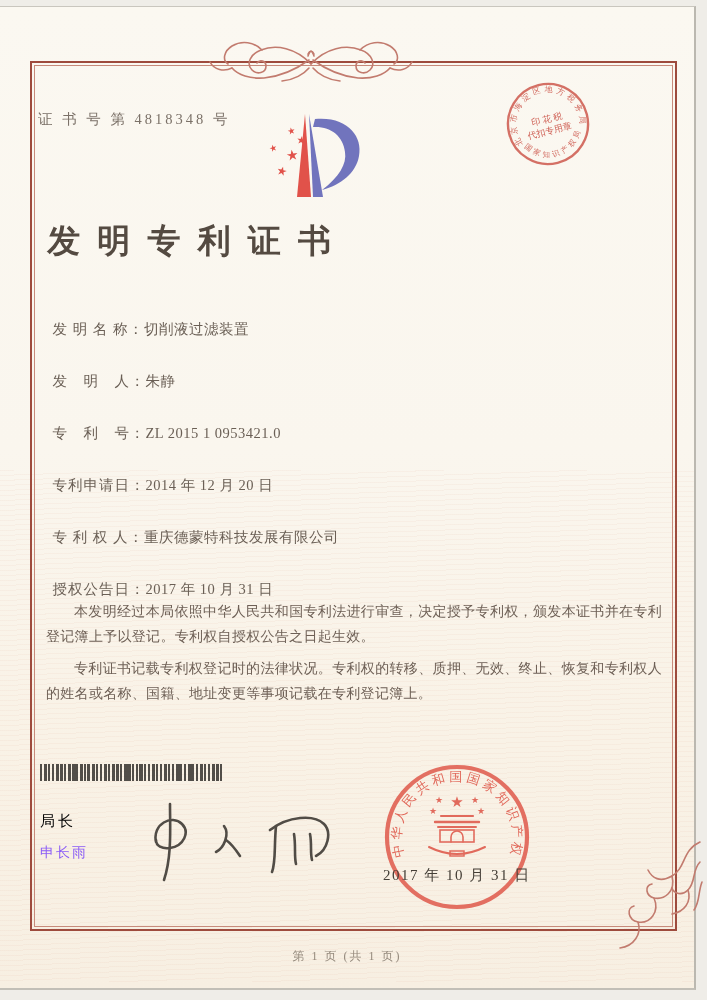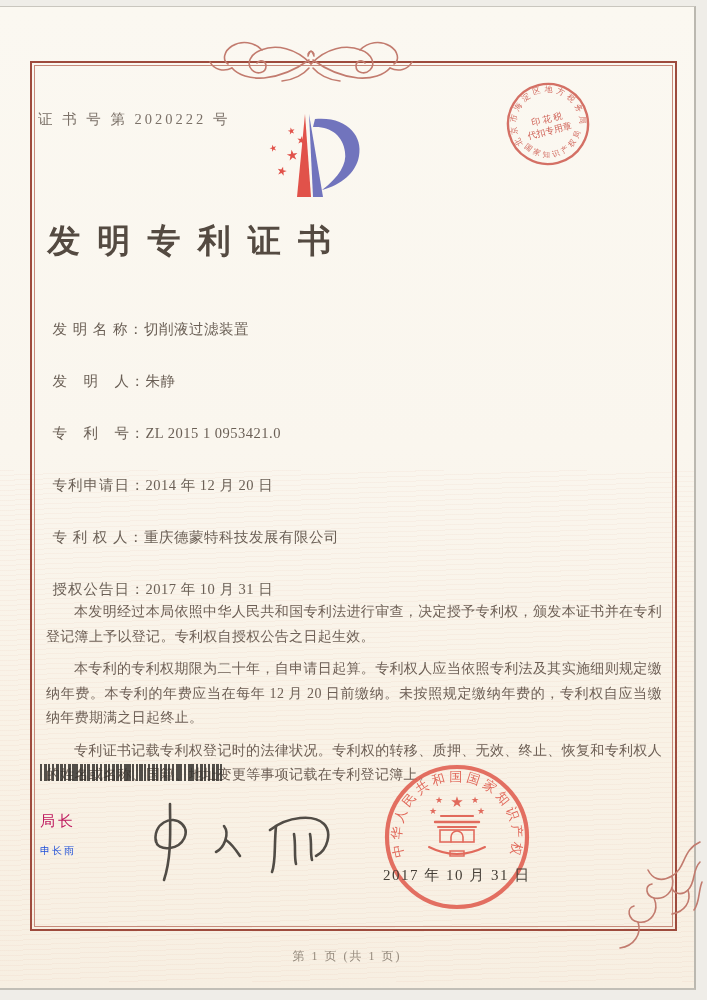--- a/index.html
+++ b/index.html
@@ -52,22 +52,22 @@
   }
   .body-text p{margin:8px;text-indent:2em;}
   .barcode{
     position:absolute;left:40px;top:764px;width:182px;height:17px;
     background-image:
       repeating-linear-gradient(90deg,#35322e 0 2px,rgba(0,0,0,0) 2px 4px),
       repeating-linear-gradient(90deg,#35322e 0 1px,rgba(0,0,0,0) 1px 6px),
       repeating-linear-gradient(90deg,rgba(0,0,0,0) 0 8px,#35322e 8px 10px,rgba(0,0,0,0) 10px 13px);
     opacity:.85;
   }
-  .director-label{position:absolute;left:40px;top:812px;font-size:15px;color:#be185d;letter-spacing:3px;}
-  .director-name{position:absolute;left:40px;top:844px;font-size:10px;color:#1d4ed8;letter-spacing:2px;}
+  .director-label{position:absolute;left:40px;top:812px;font-size:15px;color:#000000;letter-spacing:3px;}
+  .director-name{position:absolute;left:40px;top:844px;font-size:14px;color:#8b5cf6;letter-spacing:2px;}
   .signature{position:absolute;left:128px;top:790px;}
   .office-seal{position:absolute;left:377px;top:757px;}
   .seal-date{
     position:absolute;left:383px;top:866px;z-index:5;
     font-size:15px;color:#443e36;letter-spacing:1.5px;white-space:pre;
   }
   .tax-seal{position:absolute;left:501px;top:77px;transform:rotate(-14deg);}
   .footer{
     position:absolute;left:0;top:948px;width:694px;text-align:center;
     font-size:12px;color:#93887b;letter-spacing:2px;white-space:pre;
@@ -92,21 +92,21 @@
       <path d="M105,26 C90,10 70,6 55,12 C44,16 40,26 46,32 C51,37 60,35 60,28 C60,23 54,21 51,25"></path>
       <path d="M103,22 C92,30 78,38 58,40 C44,41 32,37 26,30"></path>
       <path d="M56,12 C48,4 36,2 26,8 C18,13 16,22 22,26"></path>
       <path d="M26,30 C18,34 8,32 4,24"></path>
       <path d="M103,30 C98,36 88,42 76,43"></path>
       <path d="M102,18 C104,12 106,12 108,16"></path>
     </g>
     <use href="#ornLeft" transform="translate(210,0) scale(-1,1)"></use>
   </svg>
 
-  <div class="cert-number">证 书 号 第 2020222 号</div>
+  <div class="cert-number">证 书 号 第 4818348 号</div>
 
   <svg class="logo" width="108" height="90" viewBox="0 0 108 90">
     <g fill="#e1524a" text-anchor="middle">
       <text x="34" y="23" font-size="9" transform="rotate(-12 34 23)">★</text>
       <text x="43" y="33" font-size="11" transform="rotate(8 43 33)">★</text>
       <text x="16" y="40" font-size="9" transform="rotate(-18 16 40)">★</text>
       <text x="35" y="49" font-size="14" transform="rotate(-8 35 49)">★</text>
       <text x="23" y="64" font-size="12" transform="rotate(14 23 64)">★</text>
     </g>
     <polygon points="47,3 53,86 39,86" fill="#e1524a"></polygon>
@@ -146,21 +146,20 @@
   </div>
   <div class="field-row" style="top:511px">
     <span class="lbl">专 利 权 人：</span><span class="val">重庆德蒙特科技发展有限公司</span>
   </div>
   <div class="field-row" style="top:563px">
     <span class="lbl">授权公告日：</span><span class="val">2017 年 10 月 31 日</span>
   </div>
 
   <div class="body-text">
     <p>本发明经过本局依照中华人民共和国专利法进行审查，决定授予专利权，颁发本证书并在专利登记簿上予以登记。专利权自授权公告之日起生效。</p>
-    <p>本专利的专利权期限为二十年，自申请日起算。专利权人应当依照专利法及其实施细则规定缴纳年费。本专利的年费应当在每年 12 月 20 日前缴纳。未按照规定缴纳年费的，专利权自应当缴纳年费期满之日起终止。</p>
     <p>专利证书记载专利权登记时的法律状况。专利权的转移、质押、无效、终止、恢复和专利权人的姓名或名称、国籍、地址变更等事项记载在专利登记簿上。</p>
   </div>
 
   <div class="barcode"></div>
 
   <div class="director-label">局长</div>
   <div class="director-name">申长雨</div>
 
   <svg class="signature" width="230" height="100" viewBox="0 0 230 100">
     <g stroke="#3f3b35" stroke-width="2.6" fill="none" stroke-linecap="round" stroke-linejoin="round" opacity="0.9">

